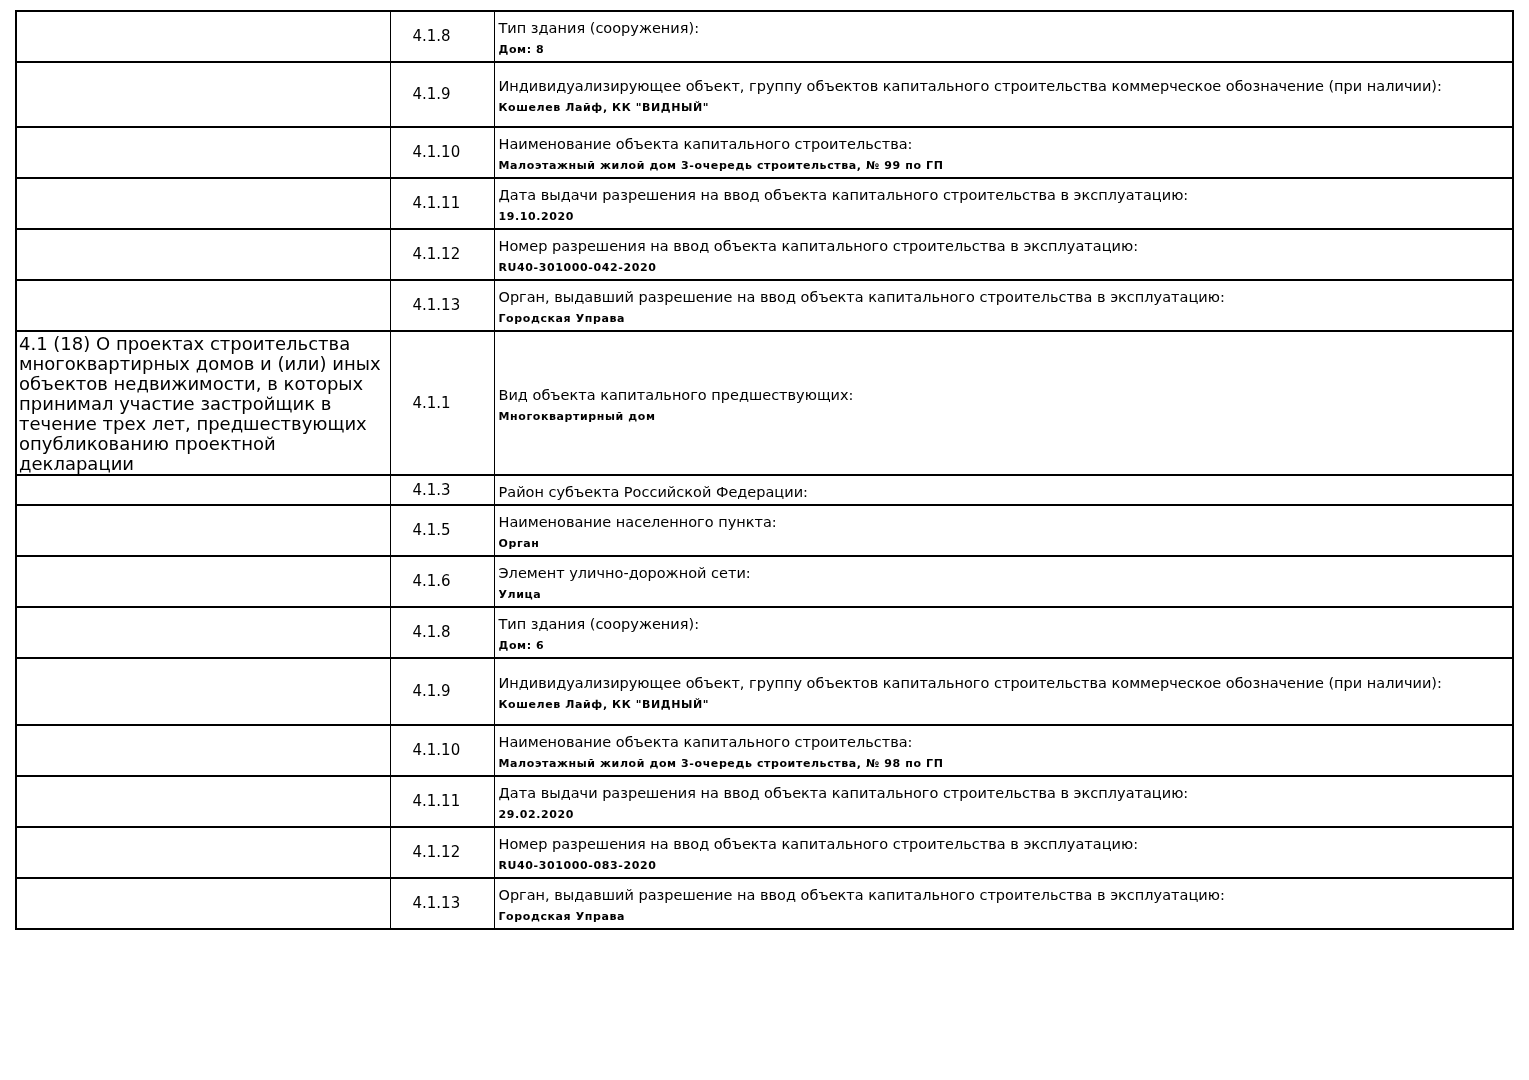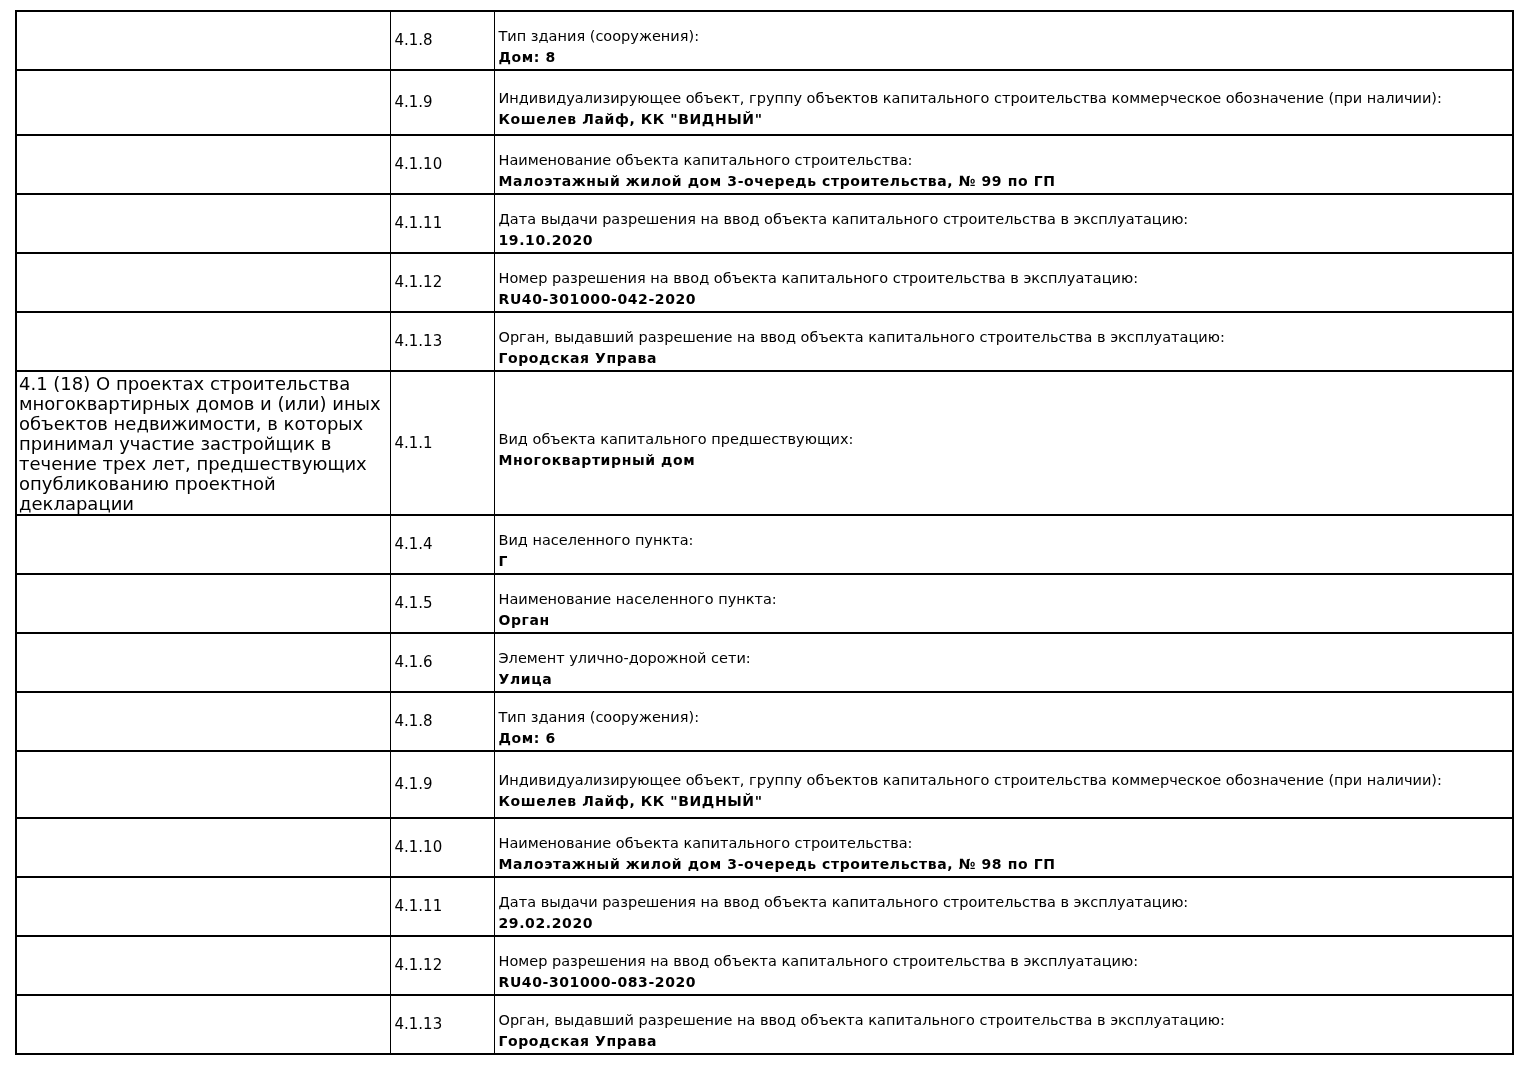--- a/index.html
+++ b/index.html
@@ -33,34 +33,34 @@
     vertical-align: middle;
     overflow: hidden;
   }
   td.c-section {
     vertical-align: top;
     padding: 2px 3px 0 2px;
     font-size: 18px;
     line-height: 20px;
   }
   td.c-code {
-    padding: 0 2px 0 4px;
+    padding: 0 2px 0 22px;
     font-size: 15px;
     line-height: 19px;
   }
   td.c-content {
-    padding: 14px 6px 1px 4px;
+    padding: 6px 6px 1px 4px;
   }
   .lbl {
     font-size: 14.5px;
     line-height: 21px;
     max-width: 960px;
   }
   .val {
-    font-size: 14px;
+    font-size: 11px;
     line-height: 21px;
     font-weight: bold;
     letter-spacing: 0.6px;
   }
   .val:empty { display: none; }
 </style>
 </head>
 <body>
 
 <table class="doc-table">
@@ -142,31 +142,31 @@
           <div>4.1 (18) О проектах строительства многоквартирных домов и (или) иных объектов недвижимости, в которых принимал участие застройщик в течение трех лет, предшествующих опубликованию проектной декларации</div>
         </td>
       <td class="c-code"><span>4.1.1</span></td>
       <td class="c-content">
         <div class="lbl">Вид объекта капитального предшествующих:</div>
         <div class="val">Многоквартирный дом</div>
       </td>
     </tr>
 
 
-
-    <tr style="height:44px">
-      <td class="c-section">
-          <div></div>
-        </td>
-      <td class="c-code"><span>4.1.4</span></td>
-      <td class="c-content">
-        <div class="lbl">Вид населенного пункта:</div>
-        <div class="val">Г</div>
-      </td>
-    </tr>
+    <tr style="height:26px">
+      <td class="c-section">
+          <div></div>
+        </td>
+      <td class="c-code"><span>4.1.3</span></td>
+      <td class="c-content">
+        <div class="lbl">Район субъекта Российской Федерации:</div>
+
+      </td>
+    </tr>
+
 
     <tr style="height:44px">
       <td class="c-section">
           <div></div>
         </td>
       <td class="c-code"><span>4.1.5</span></td>
       <td class="c-content">
         <div class="lbl">Наименование населенного пункта:</div>
         <div class="val">Орган</div>
       </td>

